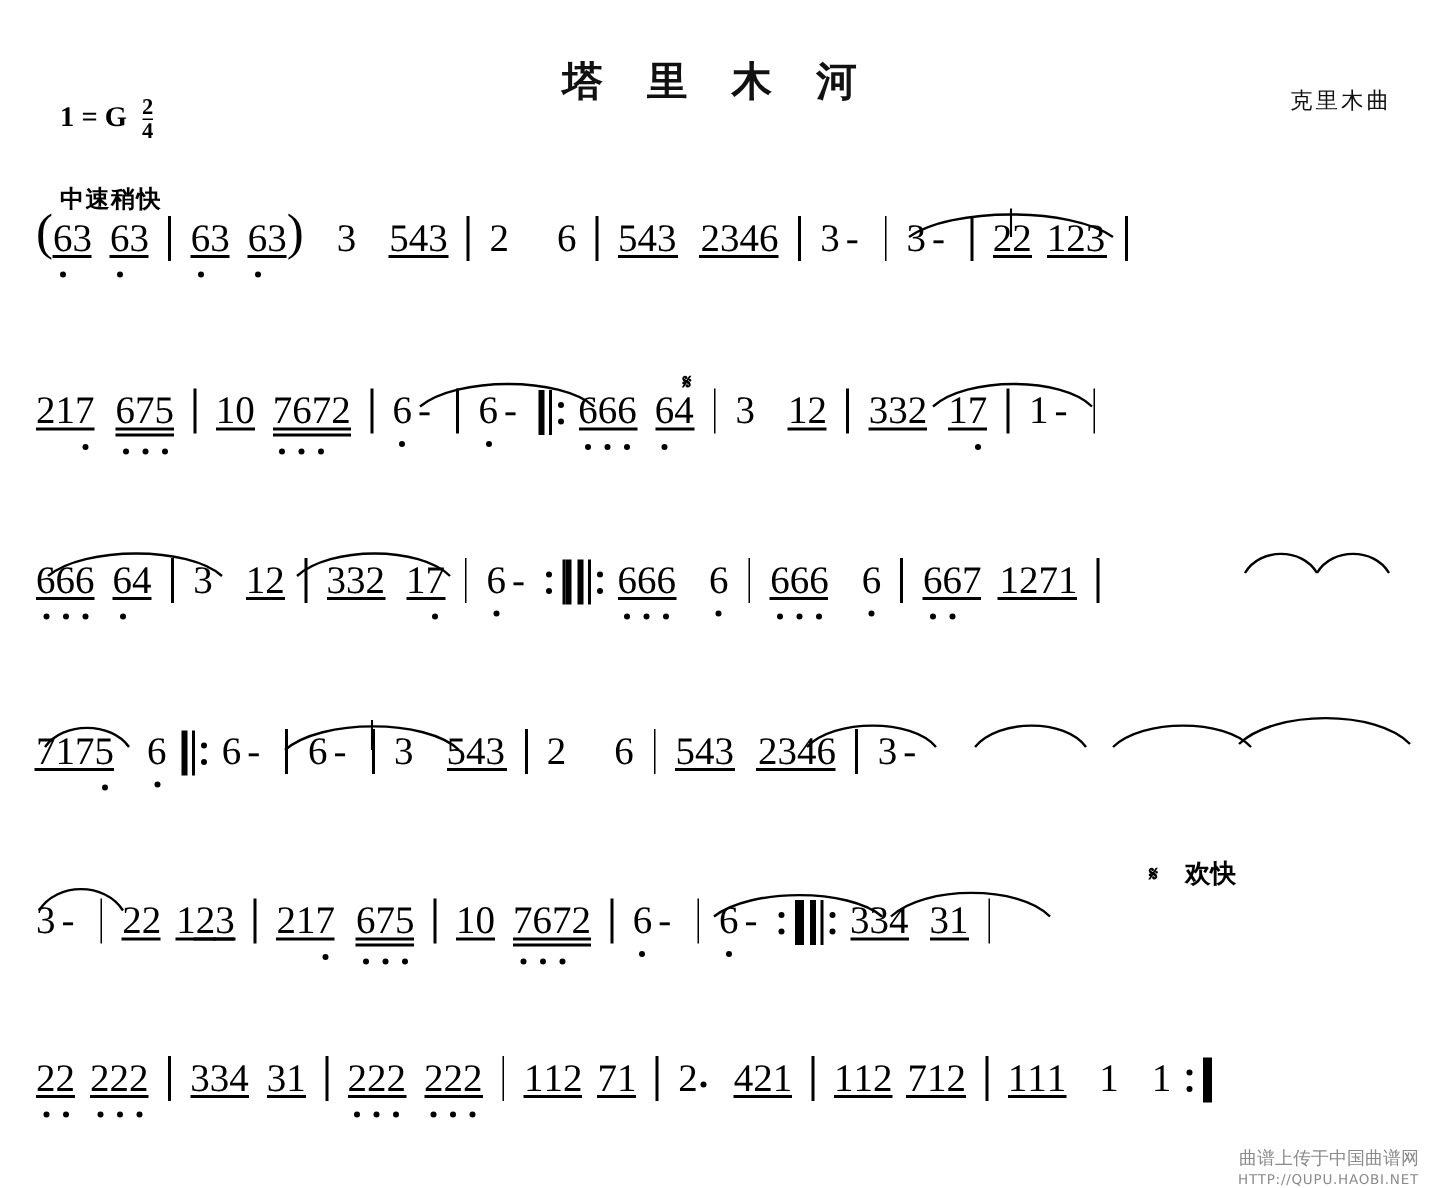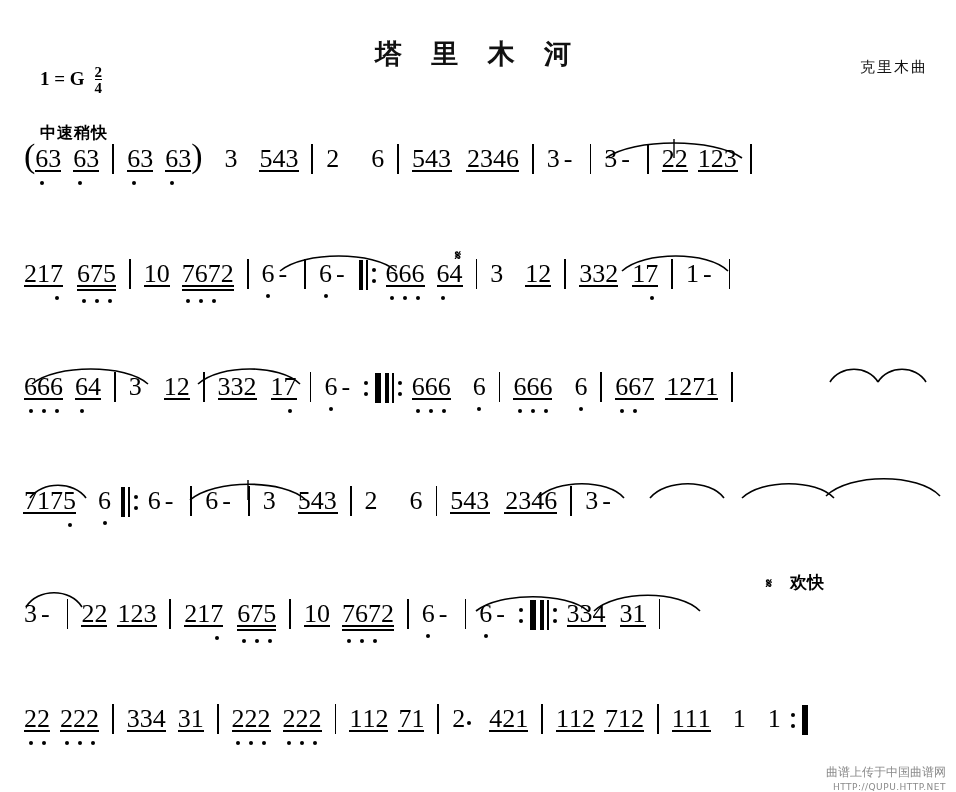--- a/index.html
+++ b/index.html
@@ -786,16 +786,16 @@
             <i></i>
           </span>
           <span class="thin"></span>
           <span class="thick"></span>
       </span>
     </div>
   </div>
 
   <div class="footer">
     <div class="l1">曲谱上传于中国曲谱网</div>
-    <div class="l2">HTTP://QUPU.HTTP.NET</div>
+    <div class="l2">HTTP://QUPU.HAOBI.NET</div>
   </div>
 
 </div>
 
 </body></html>

